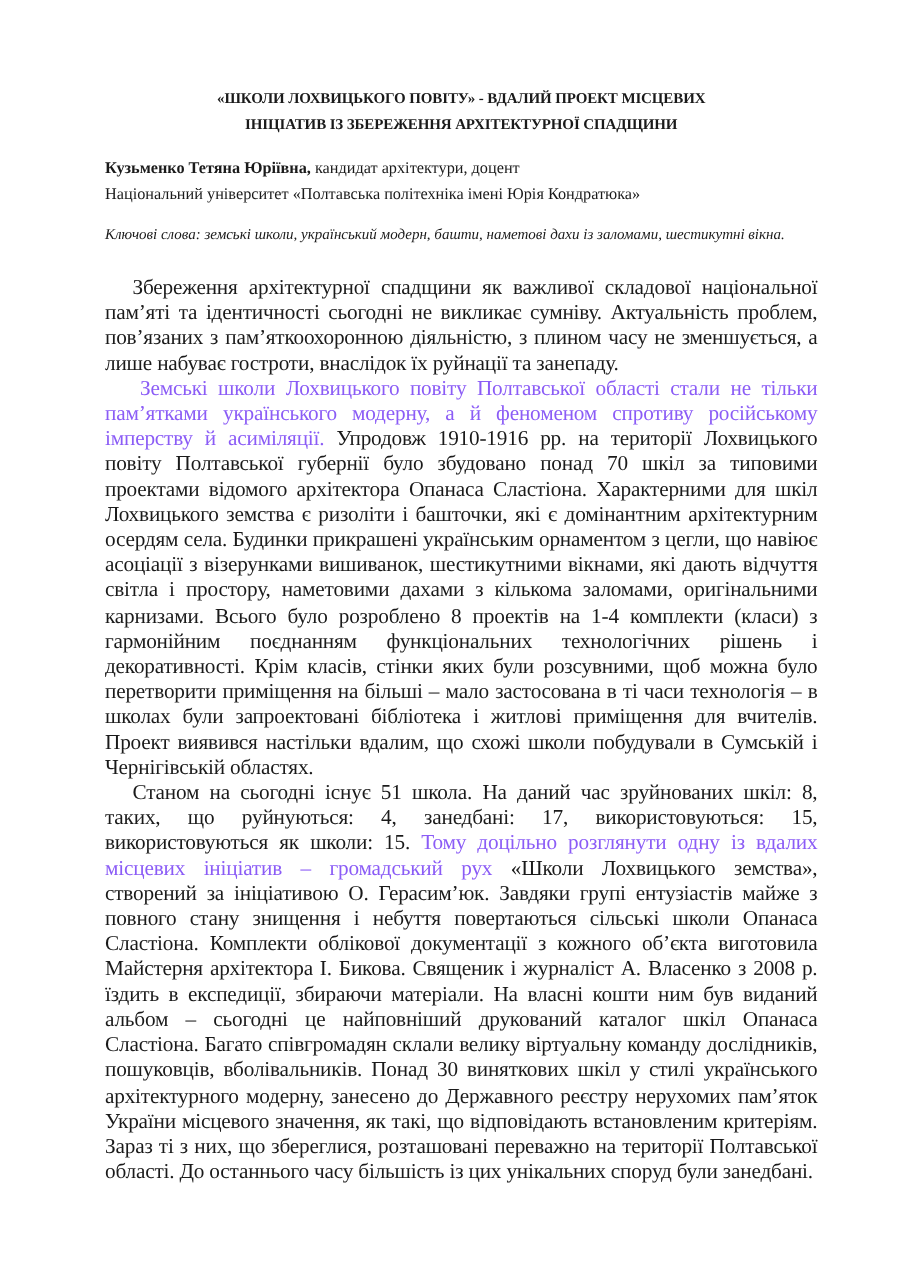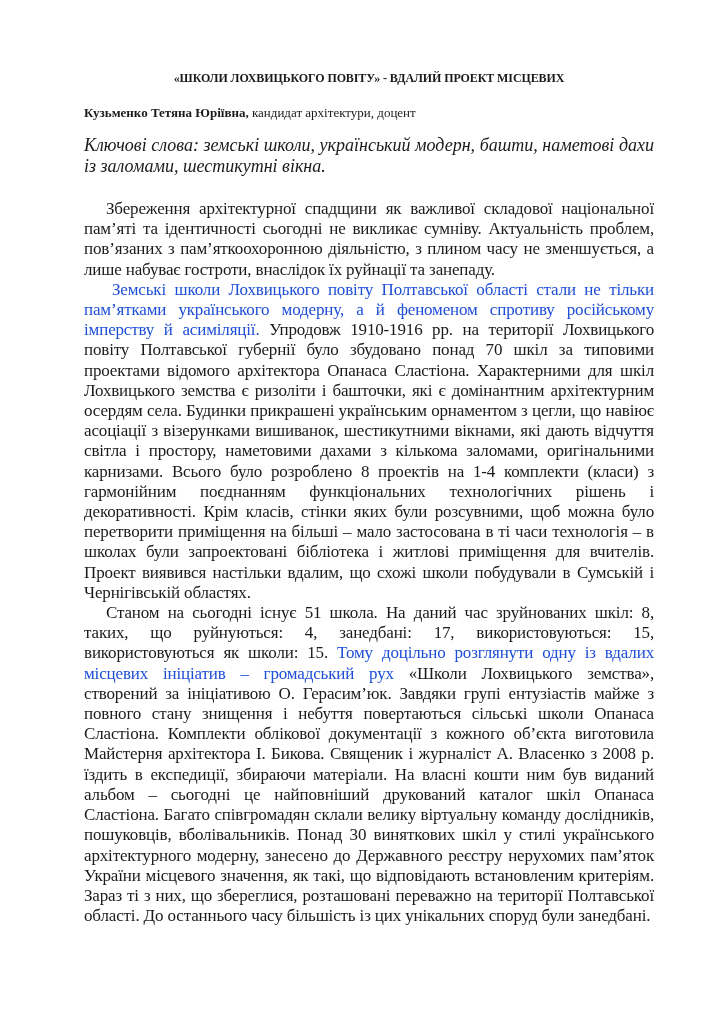--- a/index.html
+++ b/index.html
@@ -3,38 +3,40 @@
 <meta charset="utf-8">
 <style>
   html, body { margin: 0; padding: 0; background: #ffffff; }
   body { width: 724px; height: 1024px; overflow: hidden; position: relative;
          font-family: "Liberation Serif", "DejaVu Serif", serif; color: #1a1a1a; }
   .page { position: absolute; left: 84px; top: 68px; width: 570px; }
   .title { text-align: center; font-weight: bold; font-size: 12px; line-height: 21px;
            margin: 0; letter-spacing: -0.1px; }
   .author { margin-top: 13px; font-size: 13px; line-height: 21px; }
   .author b { font-weight: bold; }
-  .keywords { margin-top: 12px; font-style: italic; font-size: 18px; line-height: 21px;
+  .keywords { margin-top: 12px; font-style: italic; font-size: 12px; line-height: 21px;
               text-align: justify; }
   .body-text { margin-top: 22px; font-size: 17px; line-height: 20.2px; text-align: justify;
                letter-spacing: -0.15px; }
   .body-text p { margin: 0; text-indent: 22px; }
   .body-text p.indent2 { text-indent: 28px; }
-  .dark { color: #1d4ed8; font-weight: 500; }
+  .dark { color: #8b5cf6; font-weight: 500; }
 </style>
 </head>
 <body>
 
 <div class="page">
   <h1 class="title">
     <span>«ШКОЛИ ЛОХВИЦЬКОГО ПОВІТУ» - ВДАЛИЙ ПРОЕКТ МІСЦЕВИХ</span><br>
+    <span>ІНІЦІАТИВ ІЗ ЗБЕРЕЖЕННЯ АРХІТЕКТУРНОЇ СПАДЩИНИ</span>
   </h1>
 
   <div class="author">
     <b>Кузьменко Тетяна Юріївна,</b><span> кандидат архітектури, доцент</span><br>
+    <span>Національний  університет «Полтавська політехніка імені Юрія Кондратюка»</span>
   </div>
 
   <div class="keywords">Ключові слова: земські школи, український модерн, башти, наметові дахи  із заломами, шестикутні вікна.</div>
 
   <div class="body-text">
     <p>Збереження архітектурної спадщини як важливої складової національної пам’яті та ідентичності сьогодні не викликає сумніву. Актуальність проблем, пов’язаних з пам’яткоохоронною діяльністю, з плином часу  не зменшується, а лише набуває гостроти, внаслідок їх руйнації та занепаду.</p>
     <p class="indent2"><span class="dark">Земські школи Лохвицького повіту Полтавської області стали не тільки пам’ятками українського модерну, а й феноменом спротиву російському імперству й асиміляції.</span><span> Упродовж 1910-1916 рр. на території Лохвицького повіту Полтавської губернії було збудовано понад 70 шкіл за типовими проектами відомого архітектора Опанаса Сластіона. Характерними для шкіл Лохвицького земства є ризоліти і башточки, які є домінантним архітектурним осердям села. Будинки прикрашені українським орнаментом з цегли, що навіює асоціації з візерунками вишиванок, шестикутними вікнами, які дають відчуття світла і простору, наметовими дахами з кількома заломами, оригінальними карнизами. Всього було розроблено 8 проектів на 1-4 комплекти (класи) з гармонійним поєднанням функціональних технологічних рішень і декоративності. Крім класів, стінки яких були розсувними, щоб можна було перетворити приміщення на більші – мало застосована в ті часи технологія – в школах були запроектовані бібліотека і житлові приміщення для вчителів. Проект виявився настільки вдалим, що схожі школи побудували в Сумській і Чернігівській областях.</span></p>
     <p><span>Станом на сьогодні існує 51 школа. На даний час зруйнованих шкіл: 8, таких, що руйнуються: 4, занедбані: 17, використовуються: 15, використовуються як школи: 15. </span><span class="dark">Тому доцільно розглянути одну із вдалих місцевих ініціатив – громадський рух</span><span> «Школи Лохвицького земства», створений за ініціативою О. Герасим’юк. Завдяки групі ентузіастів майже з повного стану знищення і небуття повертаються сільські школи Опанаса Сластіона. Комплекти облікової документації з кожного об’єкта виготовила Майстерня архітектора І. Бикова. Священик і журналіст А. Власенко з 2008 р. їздить в експедиції, збираючи матеріали. На власні кошти ним був виданий альбом – сьогодні це найповніший друкований каталог шкіл Опанаса Сластіона. Багато співгромадян склали велику віртуальну команду дослідників, пошуковців, вболівальників. Понад 30 виняткових шкіл у стилі українського архітектурного модерну, занесено до Державного реєстру нерухомих пам’яток України місцевого значення, як такі, що відповідають встановленим критеріям. Зараз ті з них, що збереглися, розташовані переважно на території Полтавської області. До останнього часу більшість із цих унікальних споруд були занедбані.</span></p>
   </div>
 </div>

